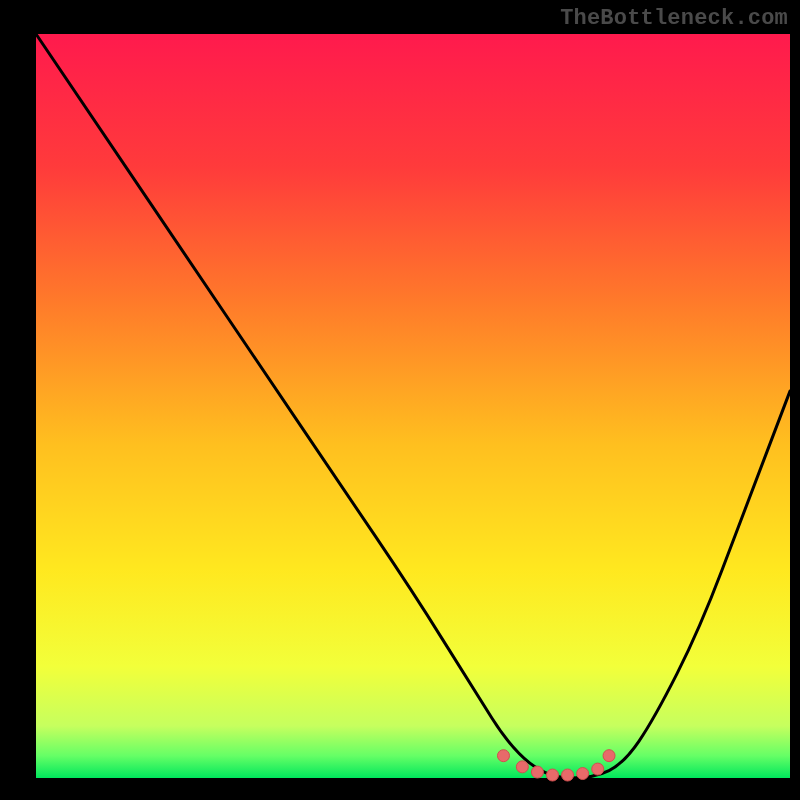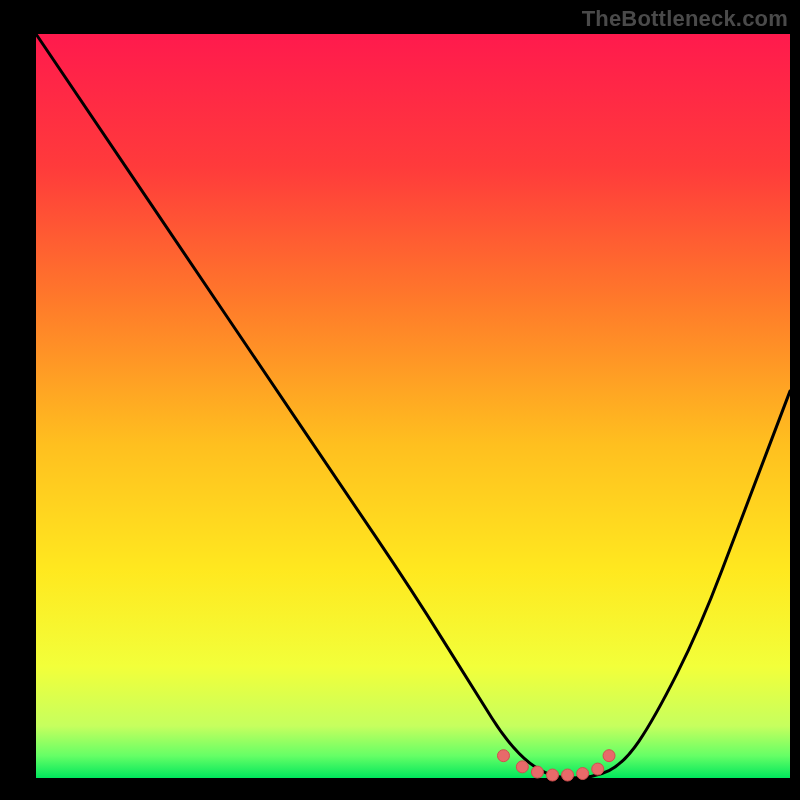--- a/index.html
+++ b/index.html
@@ -19,20 +19,21 @@
   }
   .watermark {
     position: absolute;
     top: 6px;
     right: 12px;
     color: #4a4a4a;
     font-size: 22px;
     font-weight: bold;
     z-index: 5;
     letter-spacing: 0.2px;
+    font-family: Liberation Mono, monospace;
   }
   svg {
     position: absolute;
     left: 0;
     top: 0;
   }
 </style>
 </head>
 <body>
 

